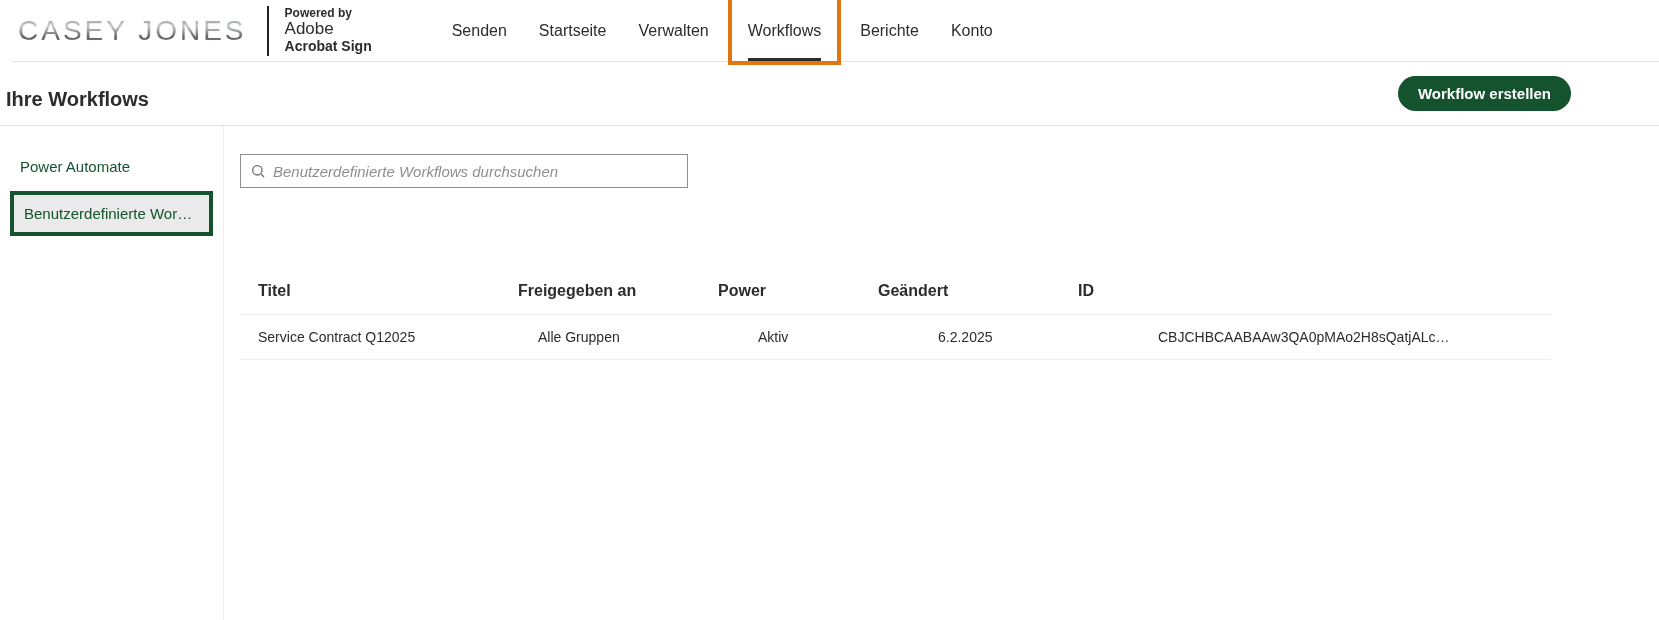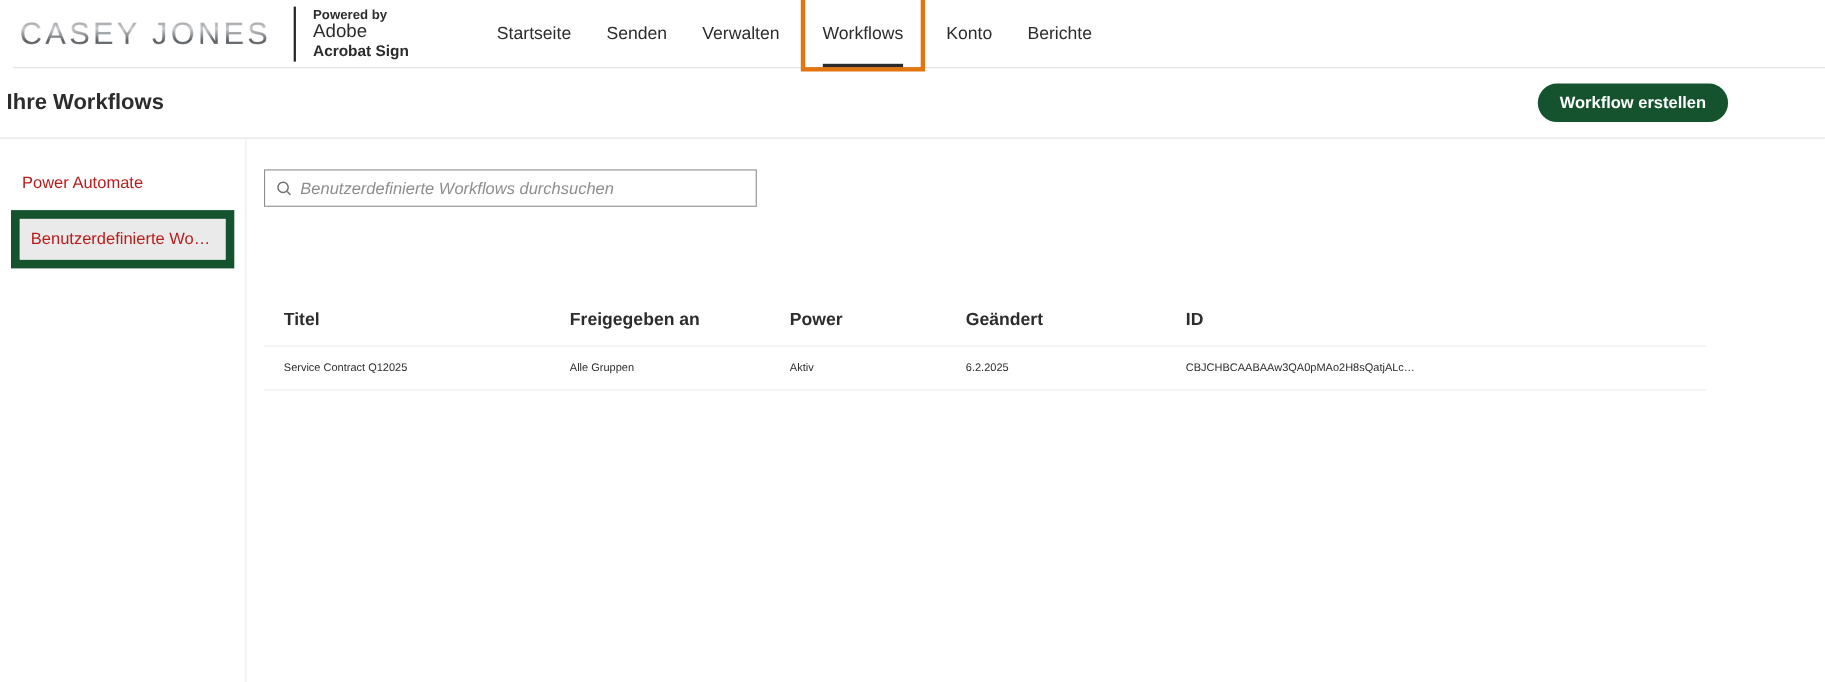--- a/index.html
+++ b/index.html
@@ -13,66 +13,66 @@
     .powered { line-height: 1.1; }
     .powered .pb { font-size: 12px; font-weight: 600; }
     .powered .adobe { font-size: 17px; font-weight: 400; }
     .powered .sign { font-size: 14px; font-weight: 800; }
     .nav { display: flex; align-items: stretch; margin-left: 44px; height: 100%; }
     .nav-item { display: flex; align-items: center; padding: 0 16px; font-size: 16px; cursor: pointer; position: relative; color:#2c2c2c;}
     .nav-item.active::after { content:""; position:absolute; left:16px; right:16px; bottom:0; height:3px; background:#2c2c2c; }
     .nav-item.highlight-box { border: 4px solid #e2750f; border-radius: 0; margin: -4px 3px; }
 
     
-    .subheader { display: flex; align-items: center; justify-content: space-between; padding: 14px 8px 14px 6px; border-bottom: 1px solid #e1e1e1;}
+    .subheader { display: flex; align-items: flex-end; justify-content: space-between; padding: 14px 8px 14px 6px; border-bottom: 1px solid #e1e1e1;}
     .subheader h1 { font-size: 20px; font-weight: 700; }
     .btn-primary { background:#14532d; color:#fff; border:none; border-radius: 20px; padding: 9px 20px; font-size: 15px; font-weight:600; cursor:pointer; margin-right: 80px;}
 
     
     .layout { display: flex; min-height: calc(100vh - 62px - 55px); }
     .sidebar { width: 224px; border-right: 1px solid #eee; padding-top: 22px; }
     .sidebar-inner { padding: 0 10px; }
-    .sb-item { display:block; padding: 10px 10px; font-size: 15px; color:#b91c1c; cursor:pointer; white-space:nowrap; overflow:hidden; text-overflow:ellipsis; }
+    .sb-item { display:block; padding: 10px 10px; font-size: 15px; color:#14532d; cursor:pointer; white-space:nowrap; overflow:hidden; text-overflow:ellipsis; }
     .sb-item.active { background:#eaeaea; }
-    .sb-highlight { border: 8px solid #14532d; margin-top: 6px; }
+    .sb-highlight { border: 4px solid #14532d; margin-top: 6px; }
     .content { flex:1; padding: 28px 28px 28px 16px; }
 
     .top-row { display:flex; justify-content: space-between; align-items:center; margin-right: 80px;}
     .count-text { font-size: 15px; }
     .search-wrap { position: relative; width: 448px; }
     .search-wrap svg { position:absolute; left:10px; top:50%; transform:translateY(-50%); width:16px; height:16px; color:#6e6e6e;}
     .search-input { width:100%; height: 34px; padding: 0 12px 0 32px; border:1px solid #8e8e8e; font-size:15px; outline:none; }
     .search-input::placeholder { font-style: italic; color:#8e8e8e; }
 
     .table { margin-top: 80px; margin-right: 80px; }
     .thead, .trow { display:grid; grid-template-columns: 260px 200px 160px 200px auto; align-items:center; padding: 14px 18px; }
     .thead { font-size: 16px; font-weight:700; border-bottom:1px solid #eee;}
-    .trow { font-size: 10px; border-bottom:1px solid #eee; cursor:pointer;}
+    .trow { font-size: 14px; border-bottom:1px solid #eee; cursor:pointer;gap:20px;}
     .cell { white-space:nowrap; overflow:hidden; text-overflow:ellipsis; padding-right:10px;}
   </style>
 </head>
 <body>
 
 <div class="header">
   <div class="logo-block">
     <div class="logo-casey">CASEY JONES</div>
     <div class="powered-divider"></div>
     <div class="powered">
       <div class="pb">Powered by</div>
       <div class="adobe">Adobe</div>
       <div class="sign">Acrobat Sign</div>
     </div>
   </div>
   <nav class="nav">
+    <div class="nav-item">Senden</div>
     <div class="nav-item">Startseite</div>
-    <div class="nav-item">Senden</div>
     <div class="nav-item">Verwalten</div>
     <div class="nav-item active highlight-box">Workflows</div>
+    <div class="nav-item">Berichte</div>
     <div class="nav-item">Konto</div>
-    <div class="nav-item">Berichte</div>
   </nav>
 </div>
 
 <div class="subheader">
   <h1>Ihre Workflows</h1>
   <button class="btn-primary">Workflow erstellen</button>
 </div>
 
 <div class="layout">
   <aside class="sidebar">

